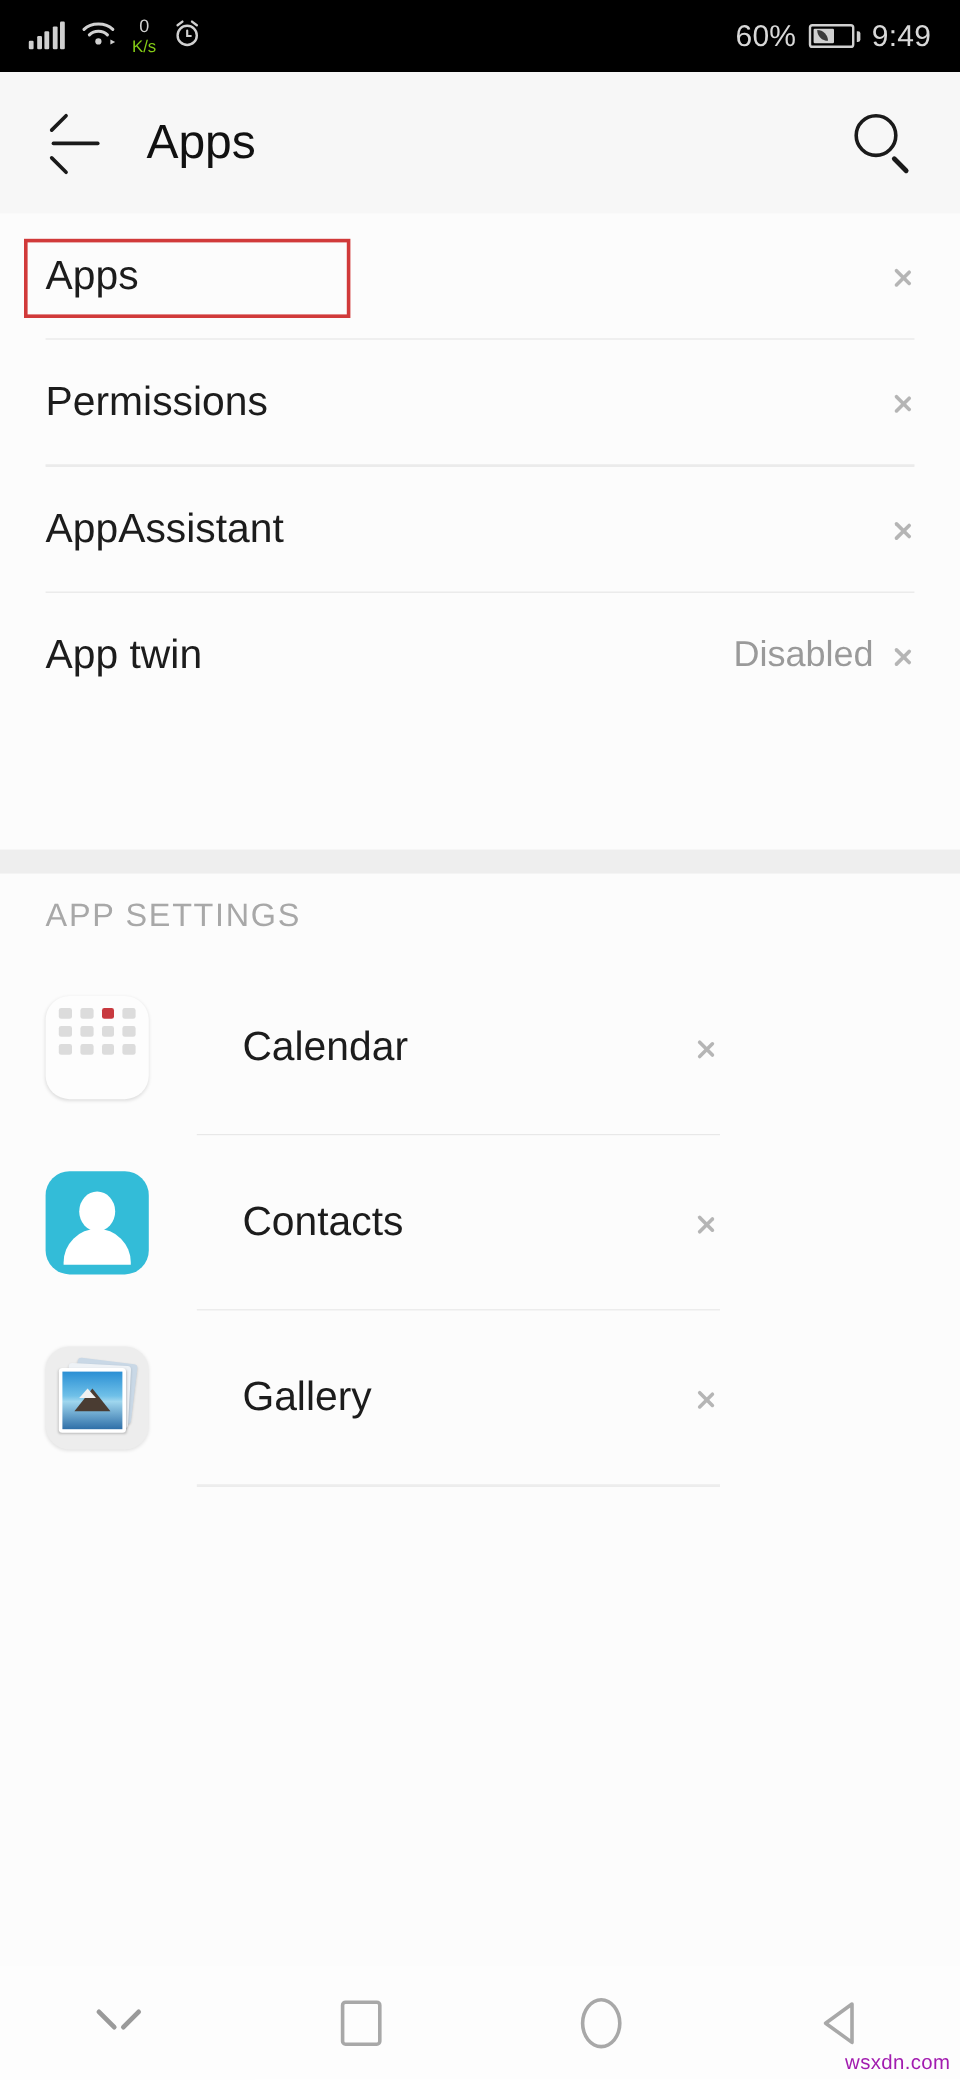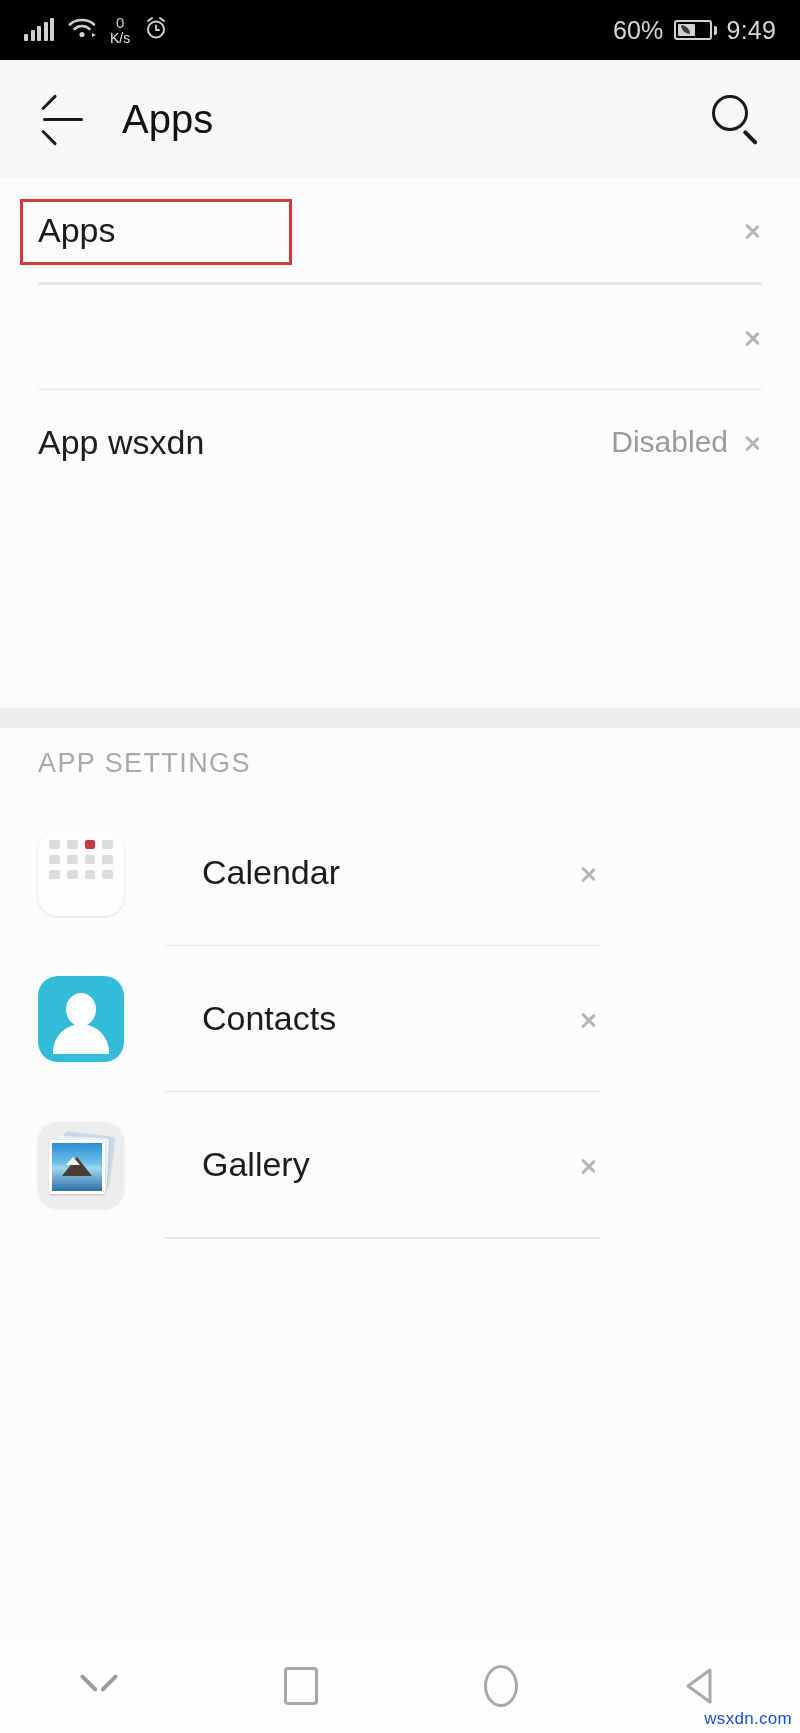--- a/index.html
+++ b/index.html
@@ -25,21 +25,21 @@
   .signal{ display:flex; align-items:flex-end; gap:2.5px; height:22px; }
   .signal i{ display:block; width:4px; background:#d0d0d0; border-radius:1px; }
   .signal i:nth-child(1){height:7px;}
   .signal i:nth-child(2){height:11px;}
   .signal i:nth-child(3){height:15px;}
   .signal i:nth-child(4){height:19px;}
   .signal i:nth-child(5){height:23px;}
 
   .netspeed{ display:flex; flex-direction:column; align-items:center; line-height:1; }
   .netspeed .num{ font-size:15px; color:#d0d0d0; }
-  .netspeed .unit{ font-size:14px; color:#e5e5e5; margin-top:1px; }
+  .netspeed .unit{ font-size:14px; color:#84cc16; margin-top:1px; }
 
   .battery{ display:flex; align-items:center; }
   .battery .body{
     width:38px; height:20px; border:2px solid #d0d0d0; border-radius:3px;
     display:flex; align-items:center; padding:2px;
   }
   .battery .fill{
     width:17px; height:12px; background:#d0d0d0; border-radius:1px;
     position:relative; overflow:hidden;
   }
@@ -224,21 +224,21 @@
     position:absolute; left:24px; top:16px; width:34px; height:38px;
     border:3px solid #a8a8a8; border-radius:4px;
   }
   .nv-circle{
     position:absolute; left:24px; top:14px; width:34px; height:42px;
     border:3px solid #a8a8a8; border-radius:50%;
   }
 
   .watermark{
     position:absolute; right:8px; bottom:4px;
-    font-size:17px; color:#1d4ed8; letter-spacing:.3px;
+    font-size:17px; color:#a21caf; letter-spacing:.3px;
   }
 </style>
 </head>
 <body>
 
 <div id="screen">
 
   <div class="statusbar">
     <div class="sb-left">
       <span class="signal">
@@ -299,31 +299,36 @@
   <div class="section-top">
 
     <div class="annot"></div>
 
     <div class="row">
       <span class="label">Apps</span>
       <span class="chev"></span>
     </div>
     <div class="divider"></div>
 
+    <div class="row">
+      <span class="label">Permissions</span>
+      <span class="chev"></span>
+    </div>
     <div class="divider"></div>
 
     <div class="divider"></div>
 
     <div class="row">
+      <span class="label">AppAssistant</span>
       <span class="chev"></span>
     </div>
     <div class="divider"></div>
 
     <div class="row">
-      <span class="label">App wsxdn</span>
+      <span class="label">App twin</span>
       <span class="value">Disabled</span>
       <span class="chev"></span>
     </div>
   </div>
 
   <div class="band" style="top:708px;"></div>
 
   <div class="sec-head" style="top:748px;">APP SETTINGS</div>
 
   <div style="position:absolute; top:800px; left:0; width:636px;">

